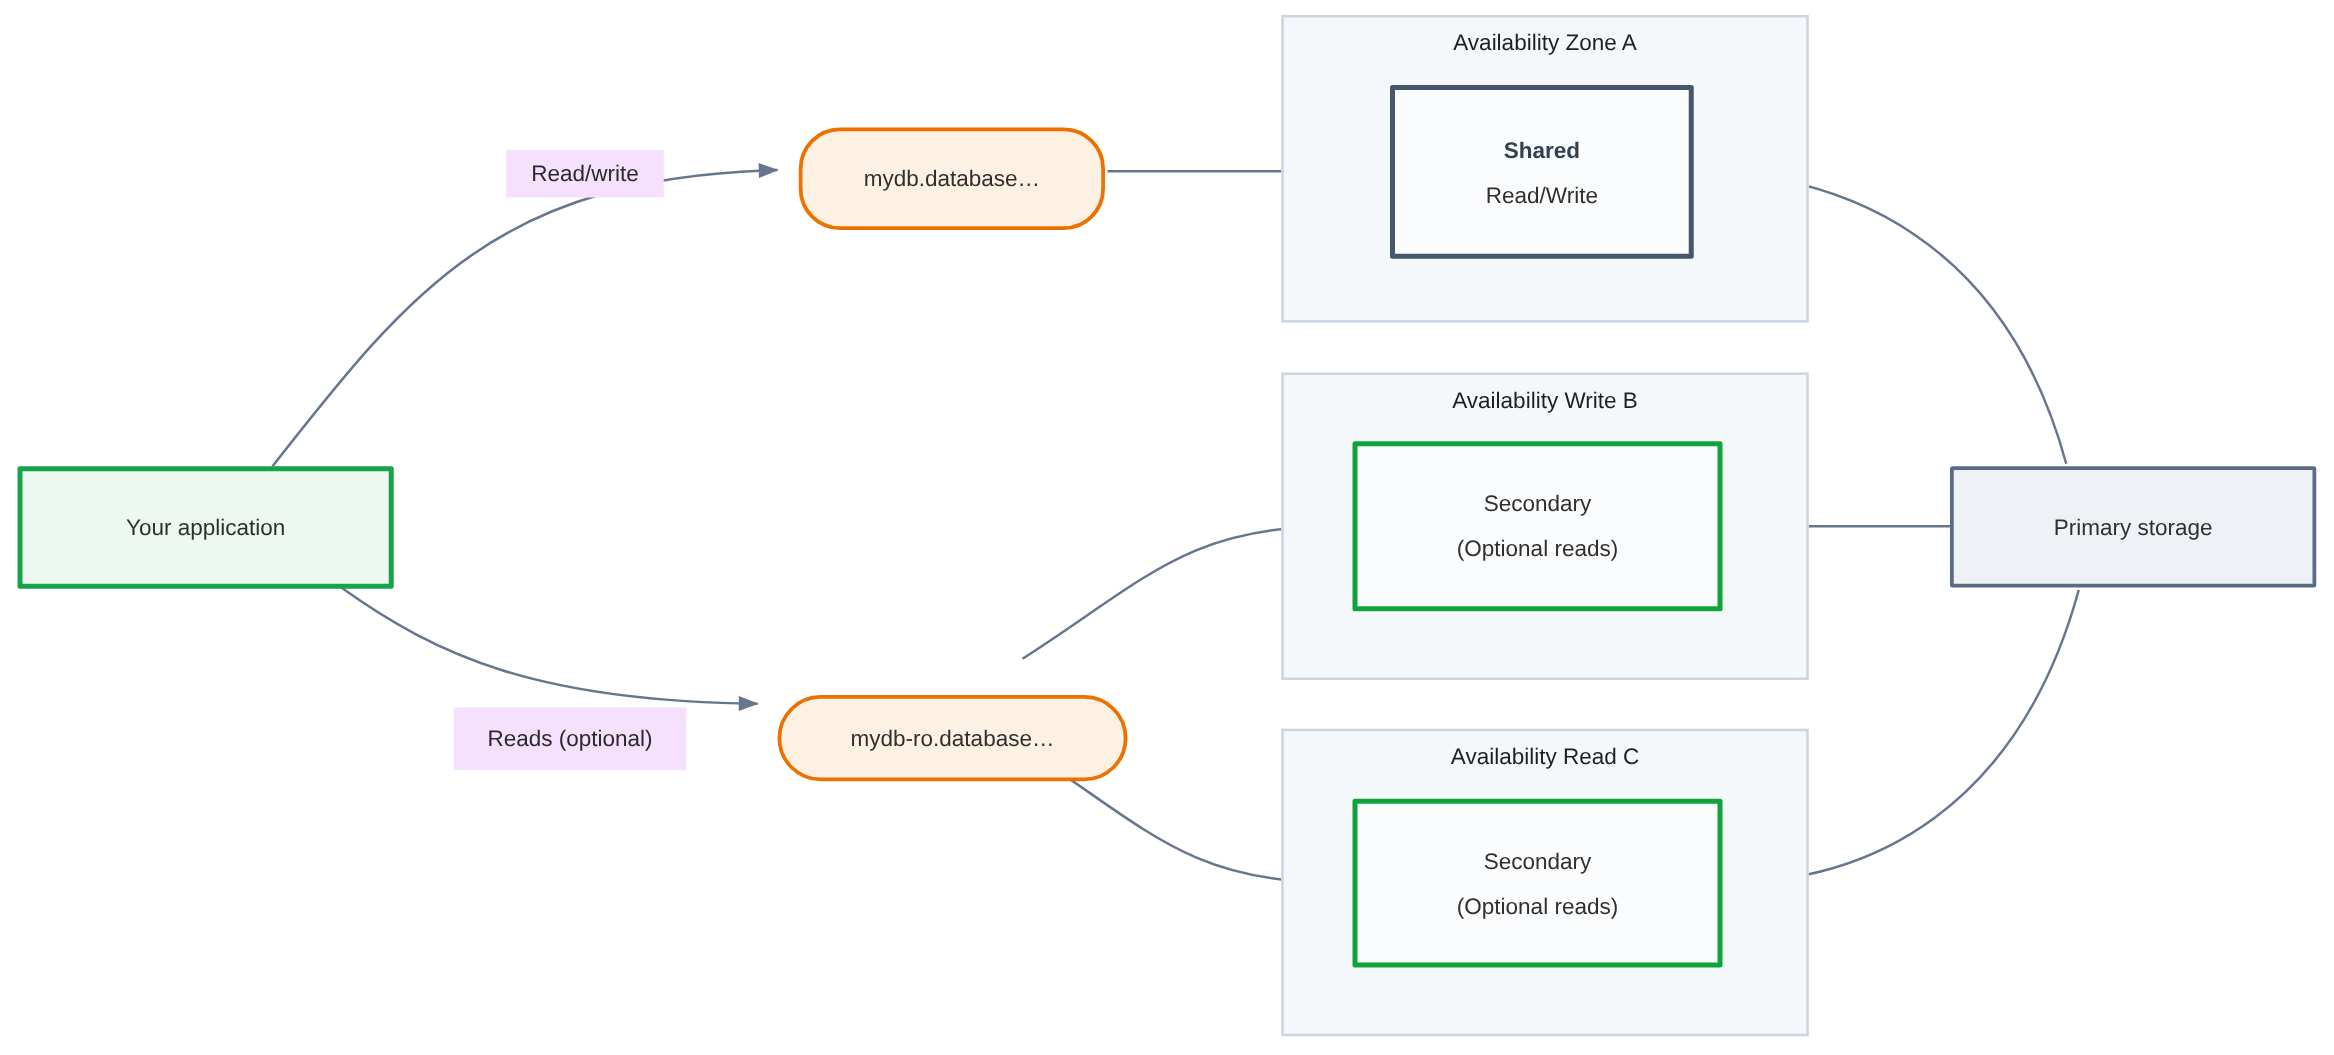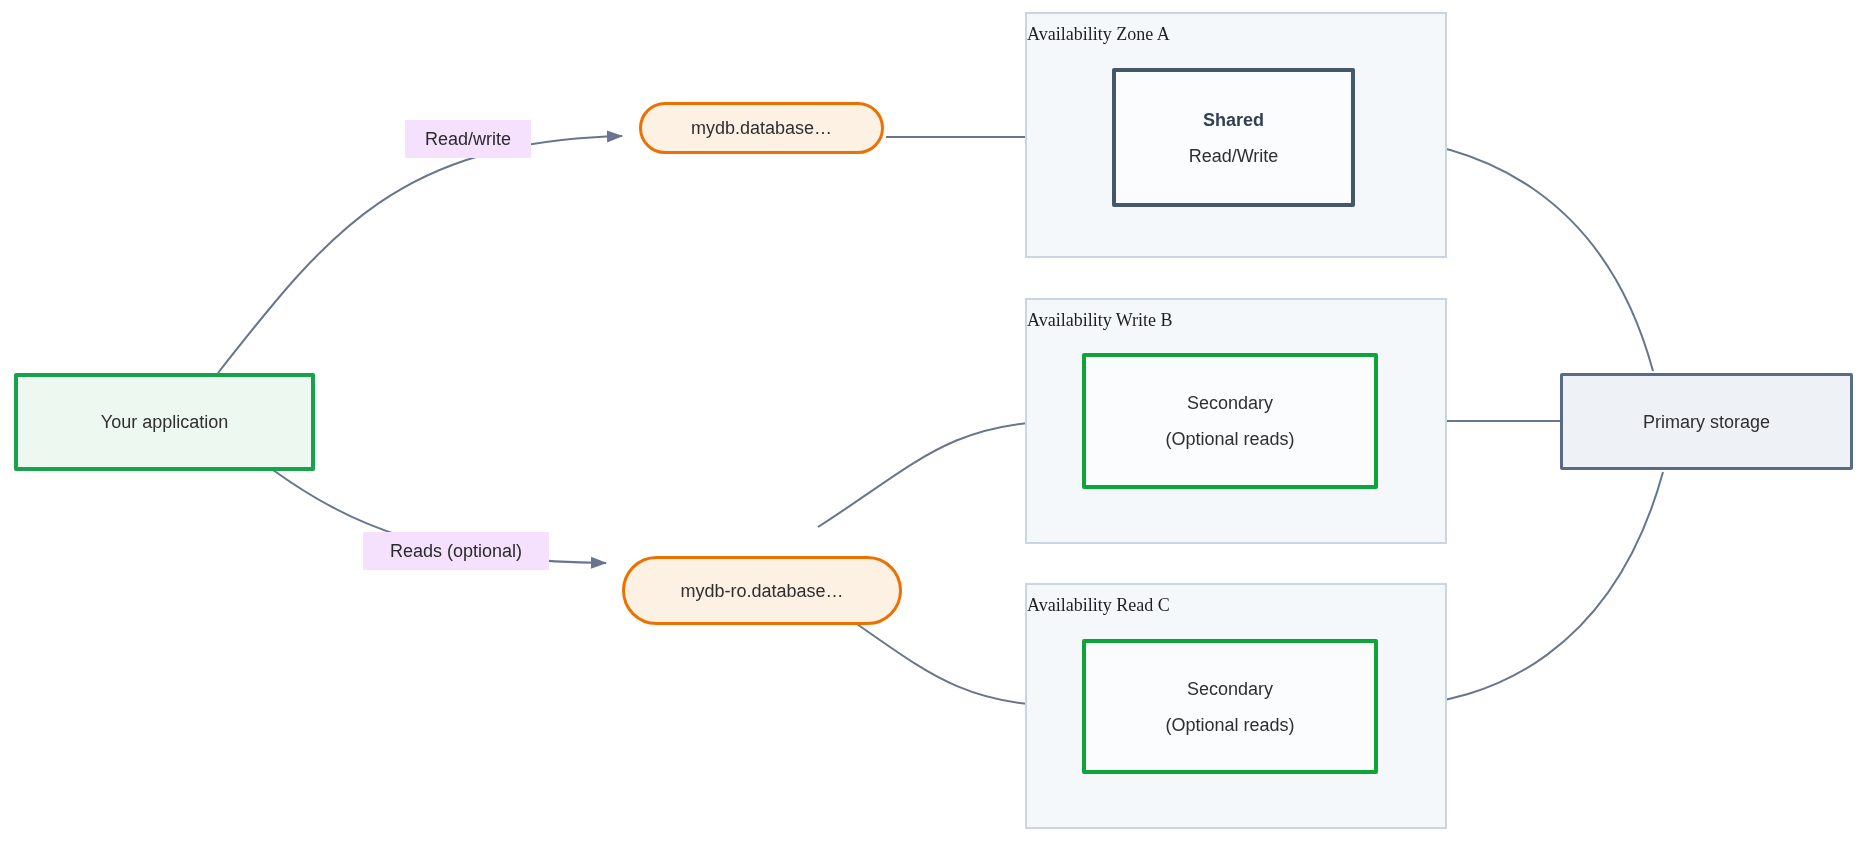--- a/index.html
+++ b/index.html
@@ -45,23 +45,23 @@
     width: 422px; height: 246px;
     background: #F5F8FB;
     border: 2px solid #CBD5E1;
   }
   .zone-a { left: 1025px; top: 12px; }
   .zone-b { left: 1025px; top: 298px; }
   .zone-c { left: 1025px; top: 583px; }
   .zone-title {
     position: absolute;
     left: 0; top: 10px; width: 100%;
+    text-align: center;
     font-size: 18px;
     color: #1f1f1f;
-    font-family: Liberation Serif, serif;
   }
   .db-node {
     box-sizing: border-box;
     background: #FBFCFE;
     border-radius: 2px;
     line-height: 36px;
   }
   .primary-node {
     left: 1112px; top: 68px; width: 243px; height: 139px;
     border: 4px solid #46566B;
@@ -73,34 +73,34 @@
   .storage-node {
     left: 1560px; top: 373px; width: 293px; height: 97px;
     background: #EEF2F7;
     border: 3px solid #5A6B87;
     border-radius: 2px;
   }
   .endpoint-pill {
     background: #FCF1E3;
     border: 3px solid #ED7100;
   }
-  .pill-writer { left: 639px; top: 102px; width: 245px; height: 52px; border-radius: 33px; }
+  .pill-writer { left: 639px; top: 102px; width: 245px; height: 82px; border-radius: 33px; }
   .pill-reader { left: 622px; top: 556px; width: 280px; height: 69px; border-radius: 35px; }
   .edge-label {
     position: absolute;
     box-sizing: border-box;
     display: flex;
     align-items: center;
     justify-content: center;
     background: #F5E1FD;
     font-size: 18px;
     color: #2a2a2a;
   }
   .label-rw { left: 405px; top: 120px; width: 126px; height: 38px; }
-  .label-ro { left: 363px; top: 532px; width: 186px; height: 38px; }
+  .label-ro { left: 363px; top: 566px; width: 186px; height: 50px; }
 </style>
 </head>
 <body>
 
 <div id="canvas">
 
   <svg id="edges" viewBox="0 0 1867 844">
     <defs>
       <marker id="arrow" markerUnits="userSpaceOnUse" markerWidth="20" markerHeight="16" refX="16" refY="7" orient="auto">
         <path d="M1,1 L17,7 L1,13 Z" fill="#67768E"></path>

